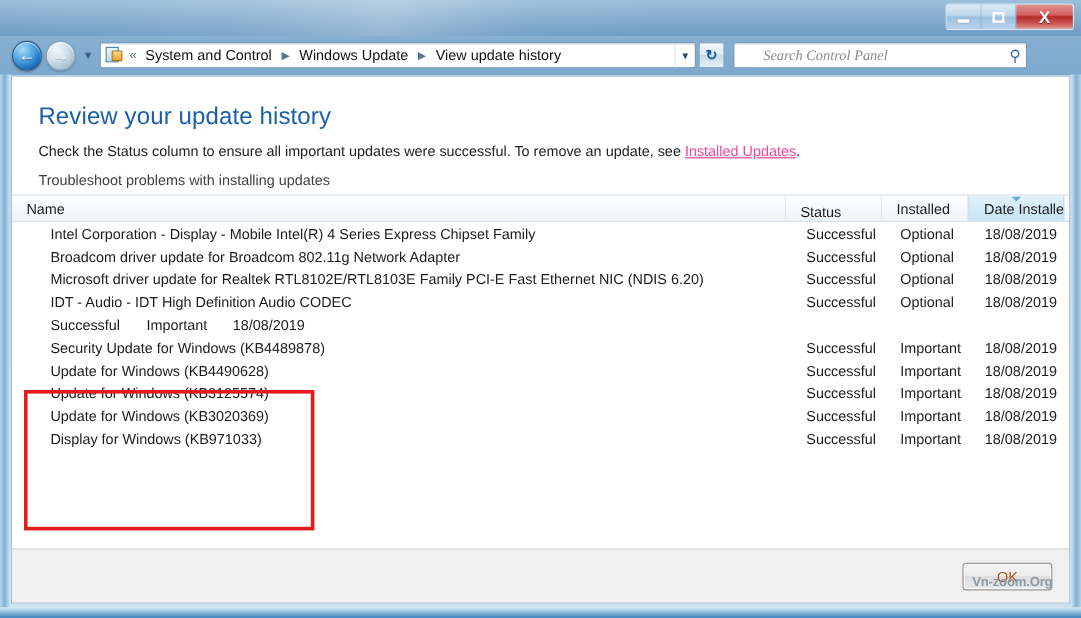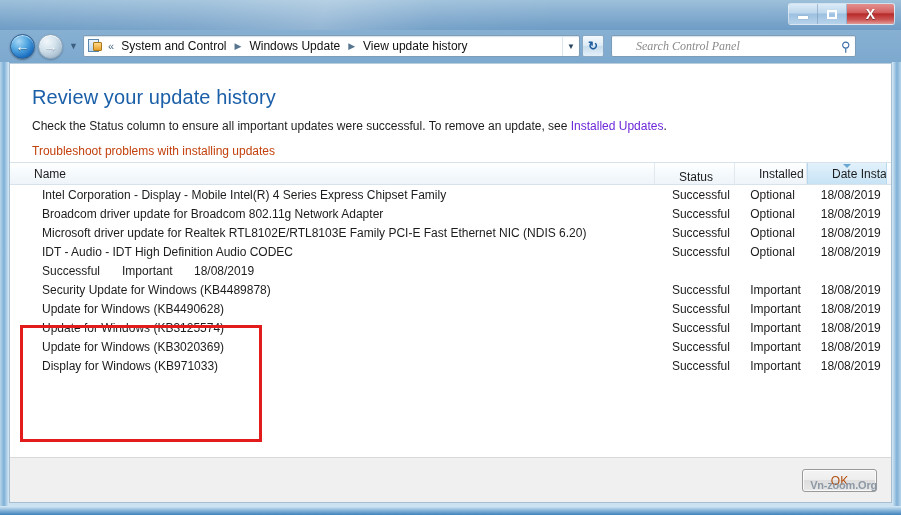--- a/index.html
+++ b/index.html
@@ -153,41 +153,41 @@
   }
 
   #header-block { padding: 22px 0 0 22px; }
   #page-title {
     font-size: 20px; color: #1b5fa8; font-weight: normal;
     margin-bottom: 10px; letter-spacing: .1px;
   }
   #page-desc {
     font-size: 12px; color: #1c1c1c; margin-bottom: 8px;
   }
-  .inline-link { color: #6d28d9; cursor: pointer; }
+  .inline-link { color: #ec4899; text-decoration: underline; cursor: pointer; }
   #troubleshoot-link {
-    font-size: 12px; color: #c2410c; cursor: pointer; display: inline-block;
+    font-size: 12px; color: #404040; cursor: pointer; display: inline-block;
   }
 
   
   #listview {
     position: absolute; left: 0; top: 98px; width: 881px; height: 295px;
     background: #ffffff;
   }
   #list-header {
     display: flex; height: 23px; align-items: stretch;
     background: linear-gradient(to bottom, #ffffff 0%, #f6fafd 45%, #eef4f9 100%);
     border-top: 1px solid #d7e2ea;
     border-bottom: 1px solid #d7e2ea;
   }
   .hcell {
     display: flex; align-items: center;
     font-size: 12px; color: #1c1c1c;
     border-right: 1px solid #e1e9ef;
-    padding-left: 24px; overflow: hidden; white-space: nowrap;
+    padding-left: 12px; overflow: hidden; white-space: nowrap;
     position: relative;
   }
   .hcell.sorted {
     background: linear-gradient(to bottom, #e3f1fb 0%, #d4eaf8 50%, #c8e3f5 100%);
     border-left: 1px solid #b9d9ef;
     border-right: 1px solid #b9d9ef;
   }
   .sort-arrow {
     position: absolute; left: 50%; top: 1px; transform: translateX(-50%);
     width: 0; height: 0;

